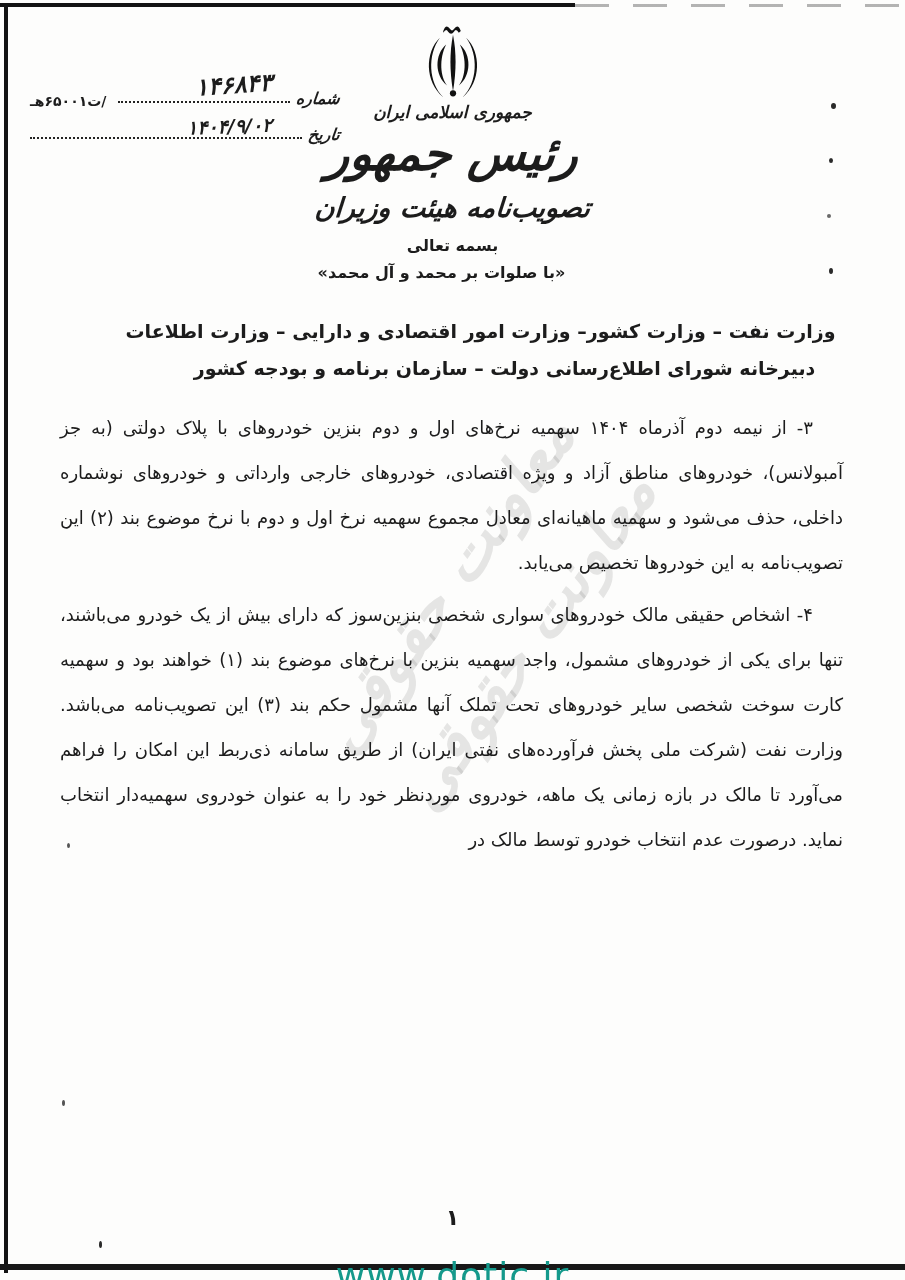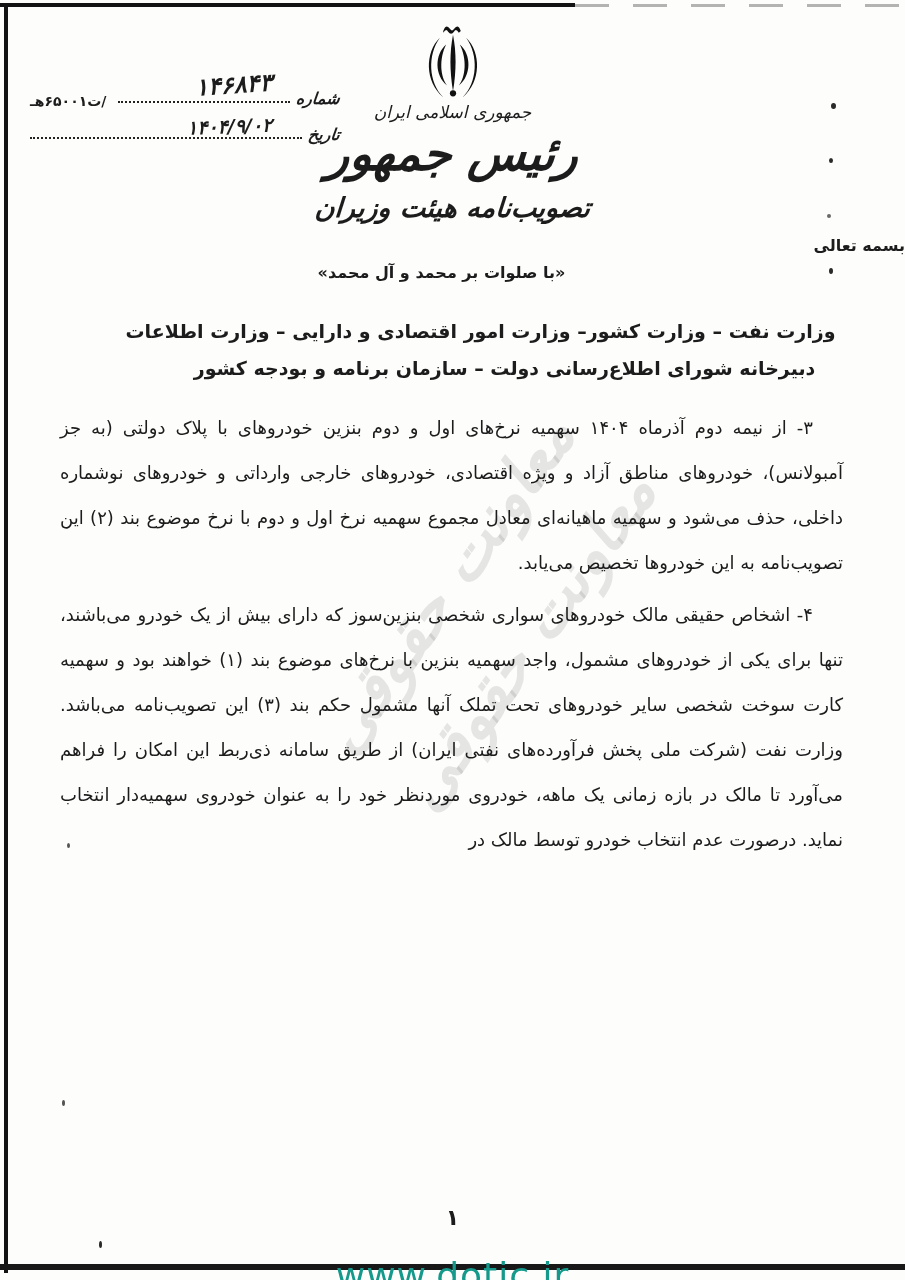--- a/index.html
+++ b/index.html
@@ -11,26 +11,26 @@
   
   .frame-top{position:absolute;top:3px;left:0;width:575px;height:4px;background:#131313;}
   .frame-top-faint{position:absolute;top:4px;left:575px;width:330px;height:3px;
     background:repeating-linear-gradient(90deg,#777 0 34px,transparent 34px 58px);opacity:.55;}
   .frame-left{position:absolute;top:3px;left:4px;width:4px;height:1270px;background:#131313;}
   .frame-bottom{position:absolute;top:1264px;left:0;width:905px;height:6px;background:#181818;}
 
   
   .emblem{position:absolute;top:20px;left:50%;transform:translateX(-50%);}
   .country{position:absolute;top:102px;left:0;width:905px;text-align:center;
-    font-size:17px;font-weight:normal;font-style:italic;letter-spacing:1px;}
+    font-size:17px;font-weight:bold;font-style:italic;letter-spacing:1px;}
   .president{position:absolute;top:126px;left:0;width:905px;text-align:center;
     font-size:47px;font-weight:bold;font-style:italic;transform:skewX(-4deg);}
   .doctype{position:absolute;top:192px;left:0;width:905px;text-align:center;
     font-size:27px;font-weight:bold;font-style:italic;transform:skewX(-4deg);}
-  .bismillah{position:absolute;top:236px;left:0;width:905px;
+  .bismillah{position:absolute;top:236px;left:0;width:905px;text-align:center;
     font-size:16px;font-weight:bold;}
   .salawat{position:absolute;top:263px;left:0;width:883px;text-align:center;
     font-size:16px;font-weight:bold;}
 
   
   .refblock{position:absolute;top:72px;left:30px;width:310px;direction:rtl;font-size:15px;}
   .refrow{position:relative;height:36px;display:flex;align-items:flex-end;}
   .reflabel{font-style:italic;font-weight:bold;font-size:16px;margin-left:6px;transform:skewX(-6deg);}
   .refdots{flex:1;border-bottom:2px dotted #222;height:1px;margin-bottom:5px;position:relative;}
   .refsuffix{font-size:14px;font-weight:bold;margin-right:12px;margin-bottom:-1px;}

